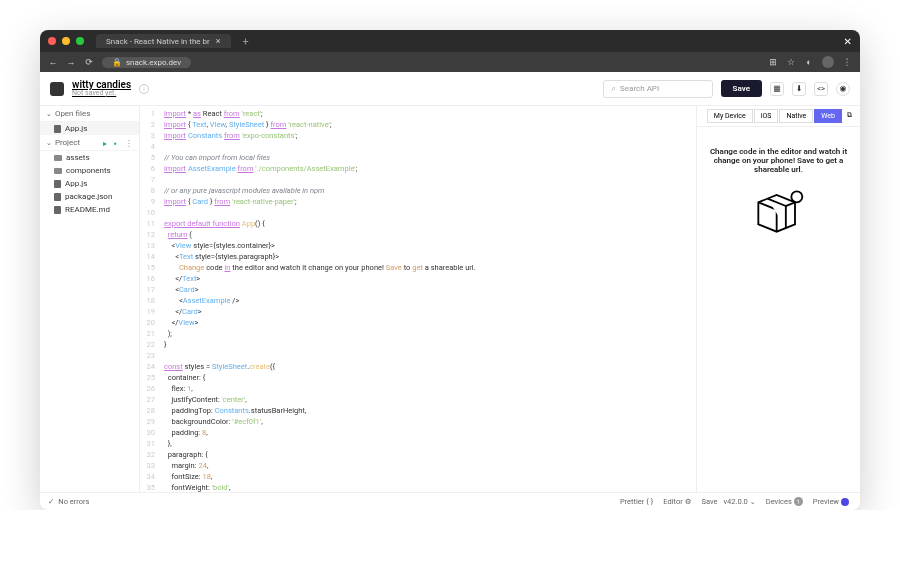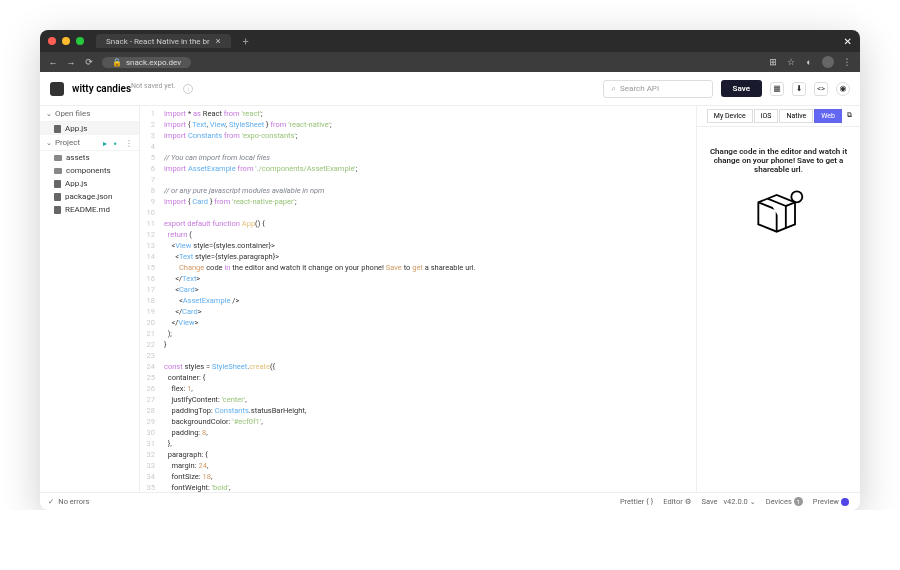--- a/index.html
+++ b/index.html
@@ -11,21 +11,21 @@
 .tab{background:#3c3c3c;color:#ccc;font-size:8px;padding:2px 10px;border-radius:4px 4px 0 0;margin-left:6px;display:flex;align-items:center;gap:6px;}
 .tab-close{font-size:9px;} .tab-plus{color:#999;font-size:11px;margin-left:6px;}
 .titlebar-right{margin-left:auto;color:#fff;font-size:10px;}
 .urlbar{background:#3c3c3c;height:20px;display:flex;align-items:center;padding:0 8px;gap:8px;color:#ccc;font-size:9px;}
 .nav-ico{width:10px;display:inline-flex;justify-content:center;}
 .url-field{background:#555;border-radius:10px;padding:1px 10px;font-size:8px;color:#ddd;flex:0 0 auto;display:flex;align-items:center;gap:4px;}
 .urlbar-right{margin-left:auto;display:flex;gap:8px;align-items:center;}
 .circ{width:12px;height:12px;border-radius:50%;background:#666;}
 .header{height:34px;background:#fff;display:flex;align-items:center;padding:0 10px;gap:8px;border-bottom:1px solid #eee;}
 .logo{width:14px;height:14px;background:#333;border-radius:3px;}
-.title-block{display:flex;flex-direction:row;line-height:1.1;}
+.title-block{display:flex;flex-direction:column;line-height:1.1;text-decoration:underline;}
 .proj-name{font-size:10px;font-weight:600;}
 .proj-sub{font-size:7px;color:#999;}
 .info-ico{width:10px;height:10px;border:1px solid #ccc;border-radius:50%;font-size:6px;color:#ccc;display:flex;align-items:center;justify-content:center;}
 .header-spacer{flex:1;}
 .search{border:1px solid #ddd;border-radius:3px;height:18px;padding:0 8px;font-size:8px;color:#999;display:flex;align-items:center;gap:4px;width:110px;}
 .save-btn{background:#1a1a2e;color:#fff;font-size:8px;font-weight:600;padding:4px 12px;border-radius:3px;}
 .hdr-ico{width:14px;height:14px;border:1px solid #ddd;border-radius:3px;font-size:8px;display:flex;align-items:center;justify-content:center;color:#333;}
 .body{flex:1;display:flex;overflow:hidden;}
 .sidebar{width:100px;border-right:1px solid #eee;display:flex;flex-direction:column;font-size:8px;}
 .sb-section{padding:3px 6px;color:#666;display:flex;align-items:center;gap:3px;border-bottom:1px solid #f3f3f3;}
@@ -45,21 +45,21 @@
 .ext-ico{padding:2px 4px;}
 .pv-body{flex:1;padding:12px 8px;text-align:center;font-size:8px;color:#222;}
 .pv-msg1{font-weight:600;margin:8px 0 10px;}
 .pv-msg2{font-weight:600;margin-bottom:10px;font-size:7.5px;}
 .cube{width:55px;height:55px;margin:6px auto;position:relative;}
 .footer{height:18px;border-top:1px solid #eee;display:flex;align-items:center;padding:0 8px;font-size:7.5px;color:#666;gap:4px;}
 .footer-spacer{flex:1;}
 .f-item{display:flex;align-items:center;gap:2px;padding:0 3px;}
 .badge{background:#999;color:#fff;border-radius:50%;width:9px;height:9px;font-size:6px;display:flex;align-items:center;justify-content:center;}
 .blue-dot{width:8px;height:8px;border-radius:50%;background:#4f46e5;}
-.k-kw{color:#c678dd;} .k-str{color:#98c379;} .k-def{color:#61afef;} .k-fn{color:#e5c07b;} .k-com{color:#7f848e;font-style:italic;} .k-or{color:#d19a66;} .k-num{color:#d19a66;}
+.k-kw{color:#c678dd;text-decoration:underline;} .k-str{color:#98c379;} .k-def{color:#61afef;} .k-fn{color:#e5c07b;} .k-com{color:#7f848e;font-style:italic;} .k-or{color:#d19a66;} .k-num{color:#d19a66;}
 .chev{display:inline-block;font-size:7px;}
 </style>
 </head>
 <body>
 
 <div class="window">
   <div class="titlebar">
     <div class="tl-dot red"></div>
     <div class="tl-dot yellow"></div>
     <div class="tl-dot green"></div>

